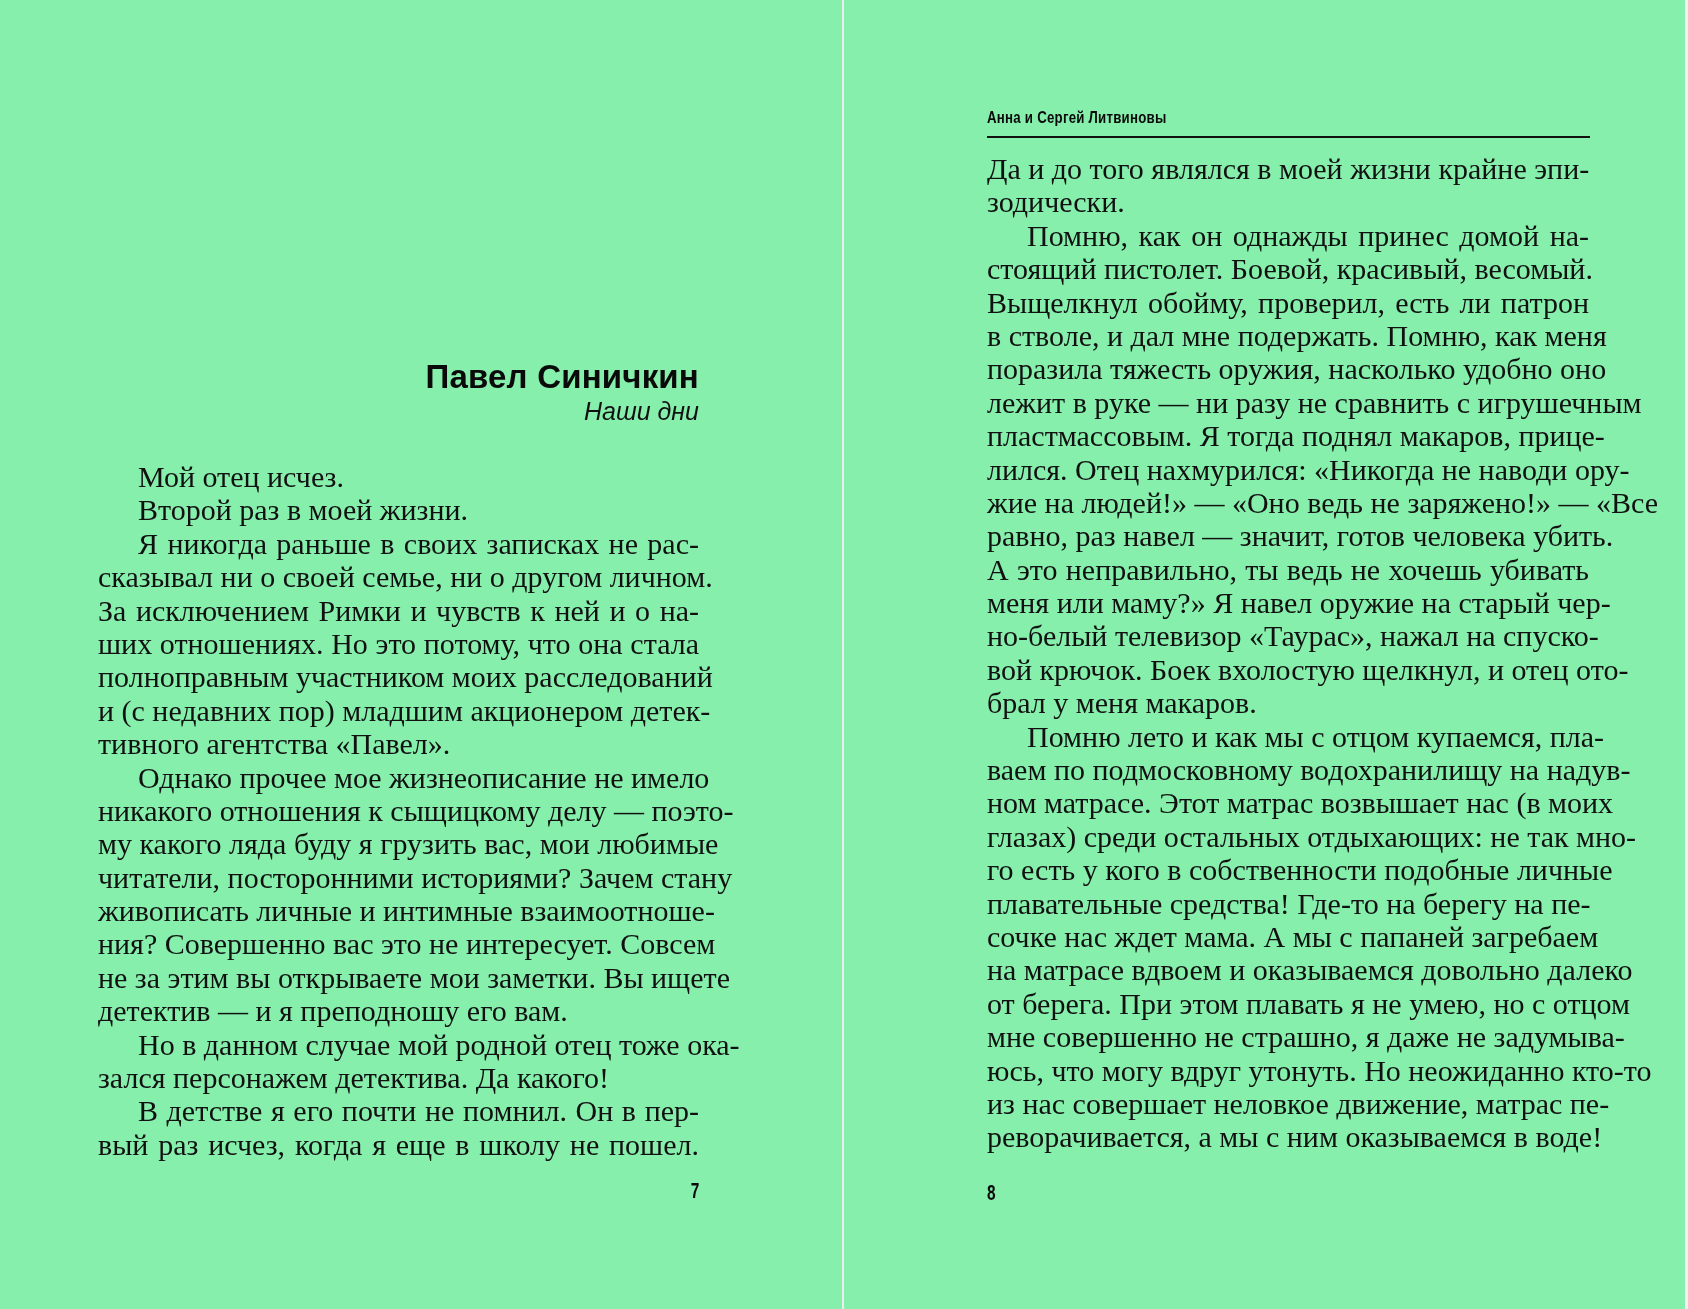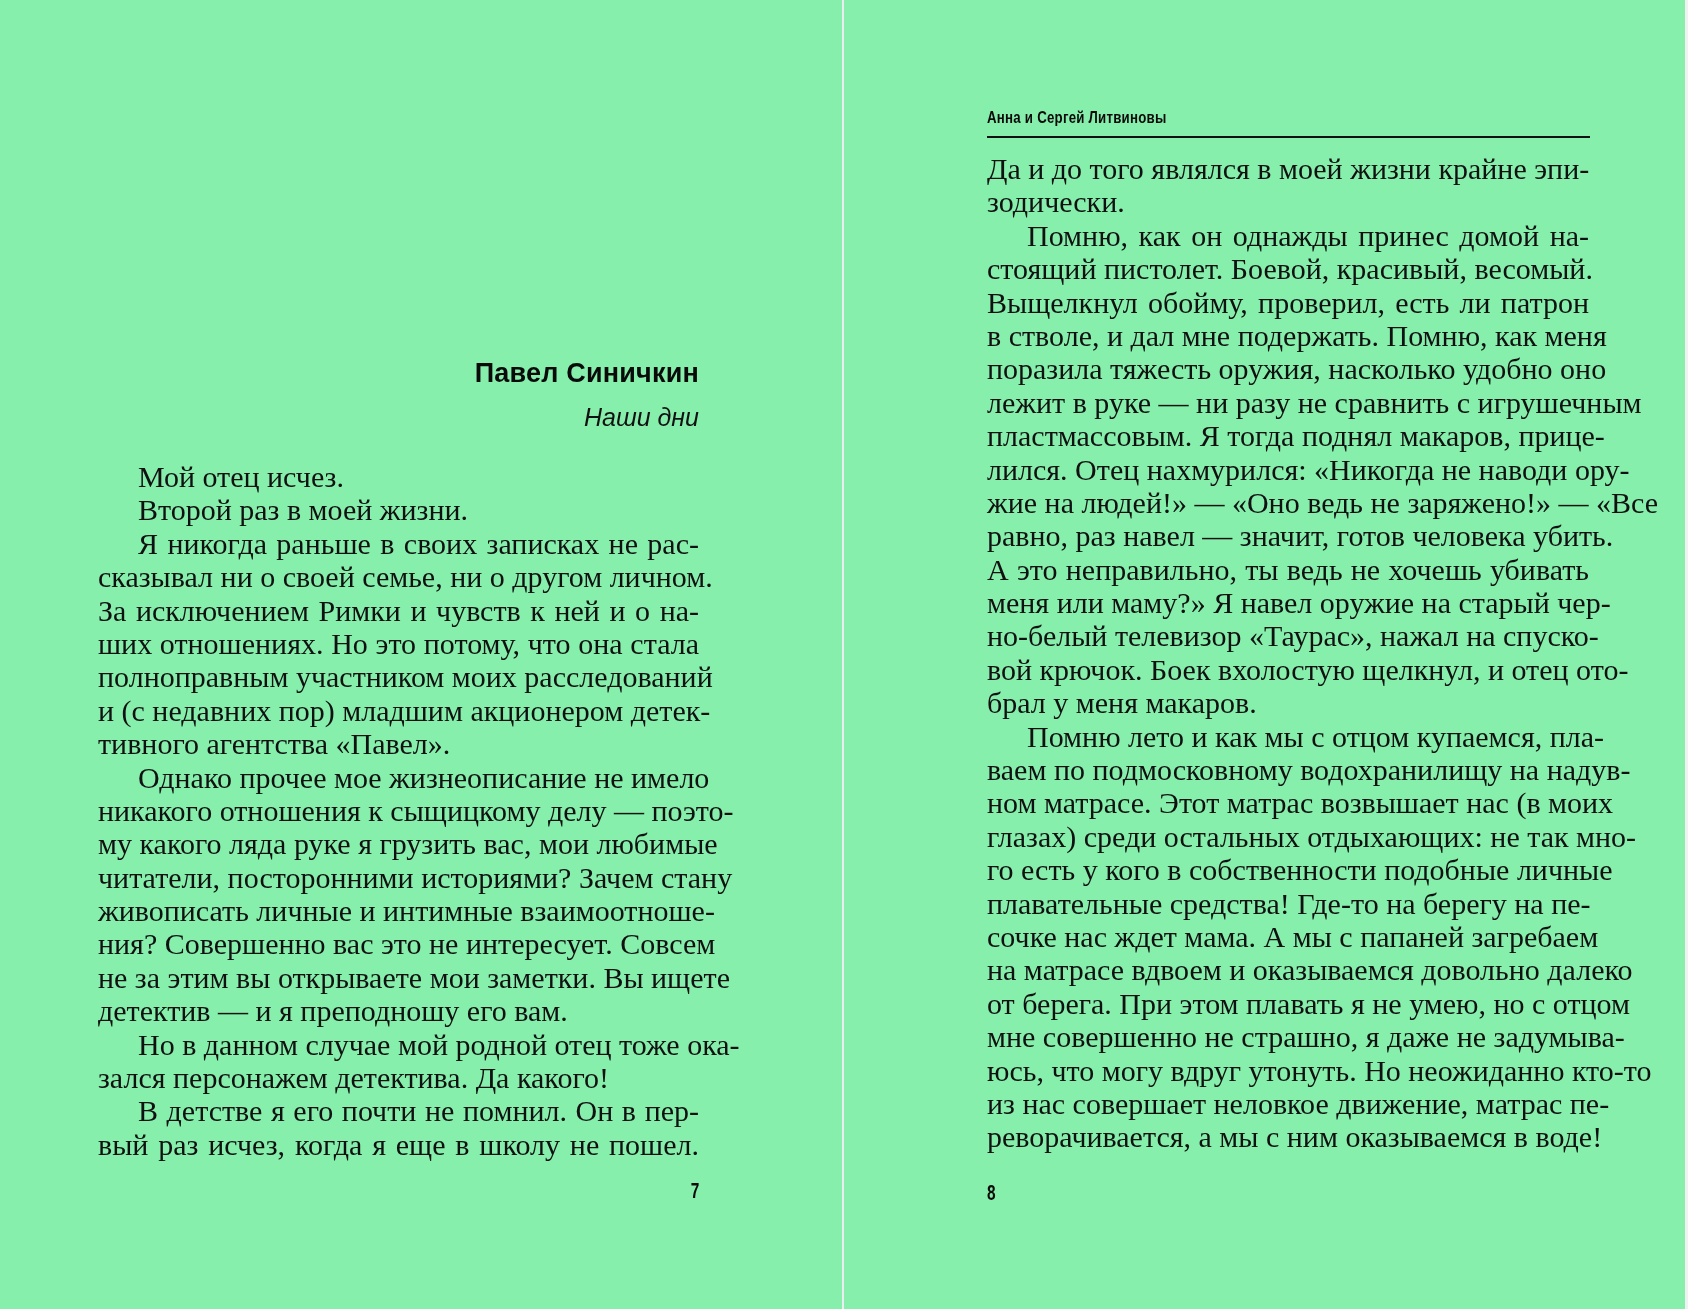--- a/index.html
+++ b/index.html
@@ -41,36 +41,35 @@
     background: #f1f1f4;
   }
 
   
   .chapter-author {
     position: absolute;
     right: 143px; 
     top: 358px;
     font-family: "Liberation Sans", "DejaVu Sans", sans-serif;
     font-weight: bold;
-    font-size: 27px;
+    font-size: 33px;
     letter-spacing: 0.2px;
     color: #0a0a0a;
     white-space: nowrap;
     text-align: right;
   }
   .chapter-subtitle {
     position: absolute;
     right: 143px;
     top: 397px;
     font-family: "Liberation Sans", "DejaVu Sans", sans-serif;
     font-style: italic;
     font-size: 25px;
     color: #111111;
     white-space: nowrap;
-    margin-top: 6px;
   }
 
   
   .column {
     position: absolute;
     font-size: 30px;
     line-height: 33.4px;
   }
   .column-left { left: 98px; top: 460px; width: 601px; }
   .column-right { left: 143px; top: 152px; width: 602px; }
@@ -134,21 +133,21 @@
         <span class="line indent last">Второй раз в моей жизни.</span>
         <span class="line indent">Я никогда раньше в своих записках не рас-</span>
         <span class="line">сказывал ни о своей семье, ни о другом личном.</span>
         <span class="line">За исключением Римки и чувств к ней и о на-</span>
         <span class="line">ших отношениях. Но это потому, что она стала</span>
         <span class="line">полноправным участником моих расследований</span>
         <span class="line">и (с недавних пор) младшим акционером детек-</span>
         <span class="line last">тивного агентства «Павел».</span>
         <span class="line indent">Однако прочее мое жизнеописание не имело</span>
         <span class="line">никакого отношения к сыщицкому делу — поэто-</span>
-        <span class="line">му какого ляда руке я грузить вас, мои любимые</span>
+        <span class="line">му какого ляда буду я грузить вас, мои любимые</span>
         <span class="line">читатели, посторонними историями? Зачем стану</span>
         <span class="line">живописать личные и интимные взаимоотноше-</span>
         <span class="line">ния? Совершенно вас это не интересует. Совсем</span>
         <span class="line">не за этим вы открываете мои заметки. Вы ищете</span>
         <span class="line last">детектив — и я преподношу его вам.</span>
         <span class="line indent">Но в данном случае мой родной отец тоже ока-</span>
         <span class="line last">зался персонажем детектива. Да какого!</span>
         <span class="line indent">В детстве я его почти не помнил. Он в пер-</span>
         <span class="line">вый раз исчез, когда я еще в школу не пошел.</span>
       </div>

